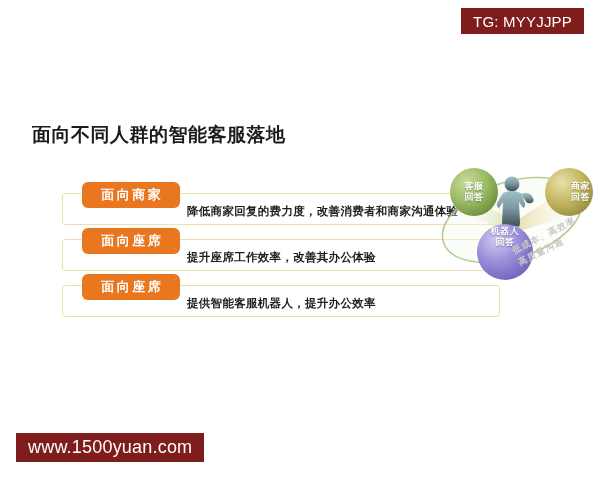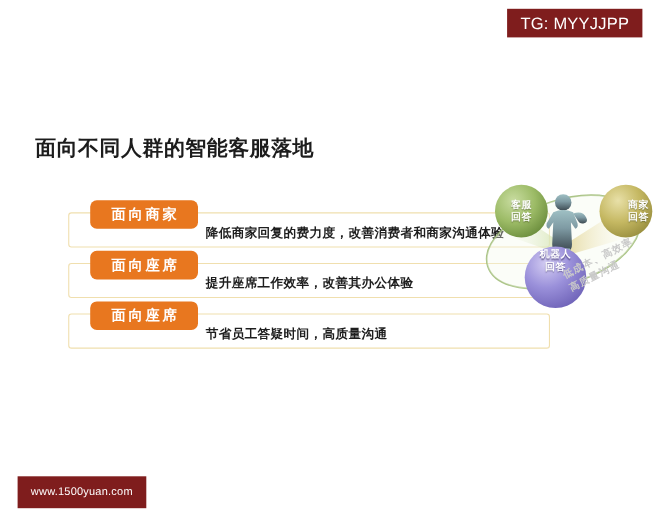--- a/index.html
+++ b/index.html
@@ -31,21 +31,21 @@
     right: 16px;
     height: 26px;
     padding: 0 12px;
     font-size: 15px;
   }
   .wm-bottom {
     left: 16px;
     bottom: 18px;
     height: 29px;
     padding: 0 12px;
-    font-size: 10px;
+    font-size: 18px;
   }
 
   
   .slide {
     position: absolute;
     inset: 0;
   }
 
   .page-title {
     position: absolute;
@@ -172,21 +172,21 @@
 
     <div class="row">
       <div class="row-frame"></div>
       <div class="row-badge">面向座席</div>
       <div class="row-desc">提升座席工作效率，改善其办公体验</div>
     </div>
 
     <div class="row">
       <div class="row-frame"></div>
       <div class="row-badge">面向座席</div>
-      <div class="row-desc">节省员工答疑时间，高质量沟通</div>
+      <div class="row-desc">提供智能客服机器人，提升办公效率</div>
     </div>
 
   </div>
 
   <div class="graphic">
     <svg width="176" height="150" viewBox="0 0 176 150" xmlns="http://www.w3.org/2000/svg">
       <defs>
         <radialGradient id="gGreen" cx="35%" cy="30%" r="75%">
           <stop offset="0%" stop-color="#c8dca0"></stop>
           <stop offset="55%" stop-color="#9cbb66"></stop>

